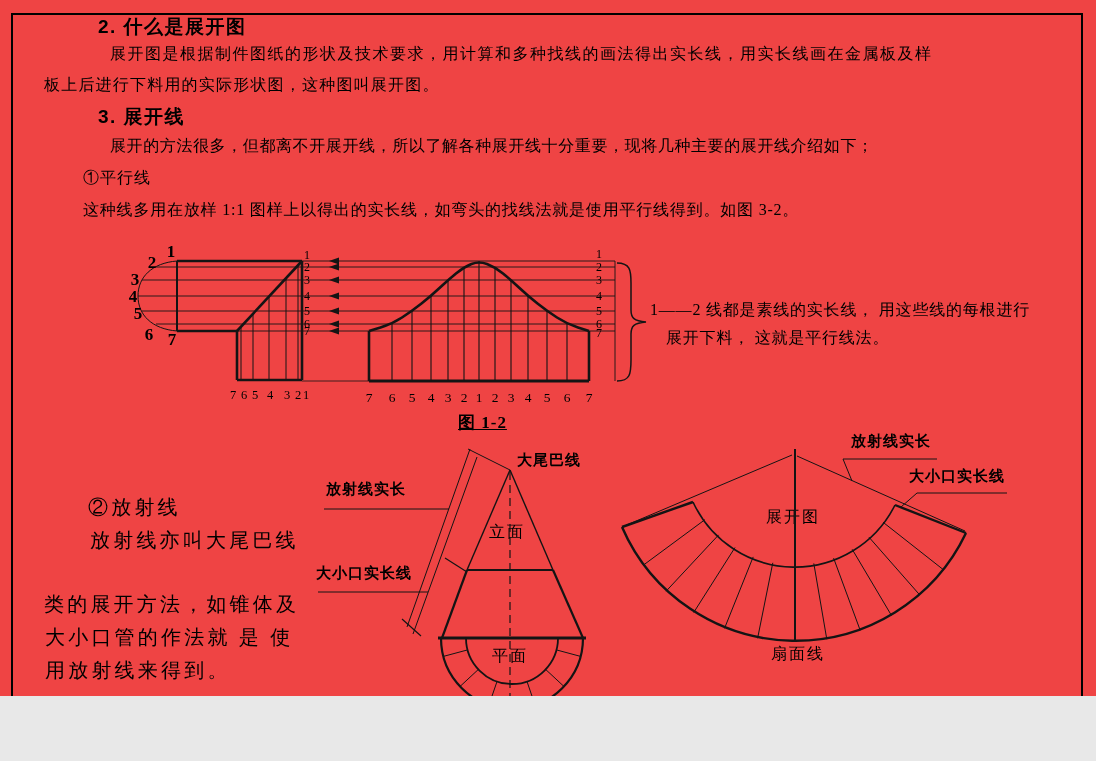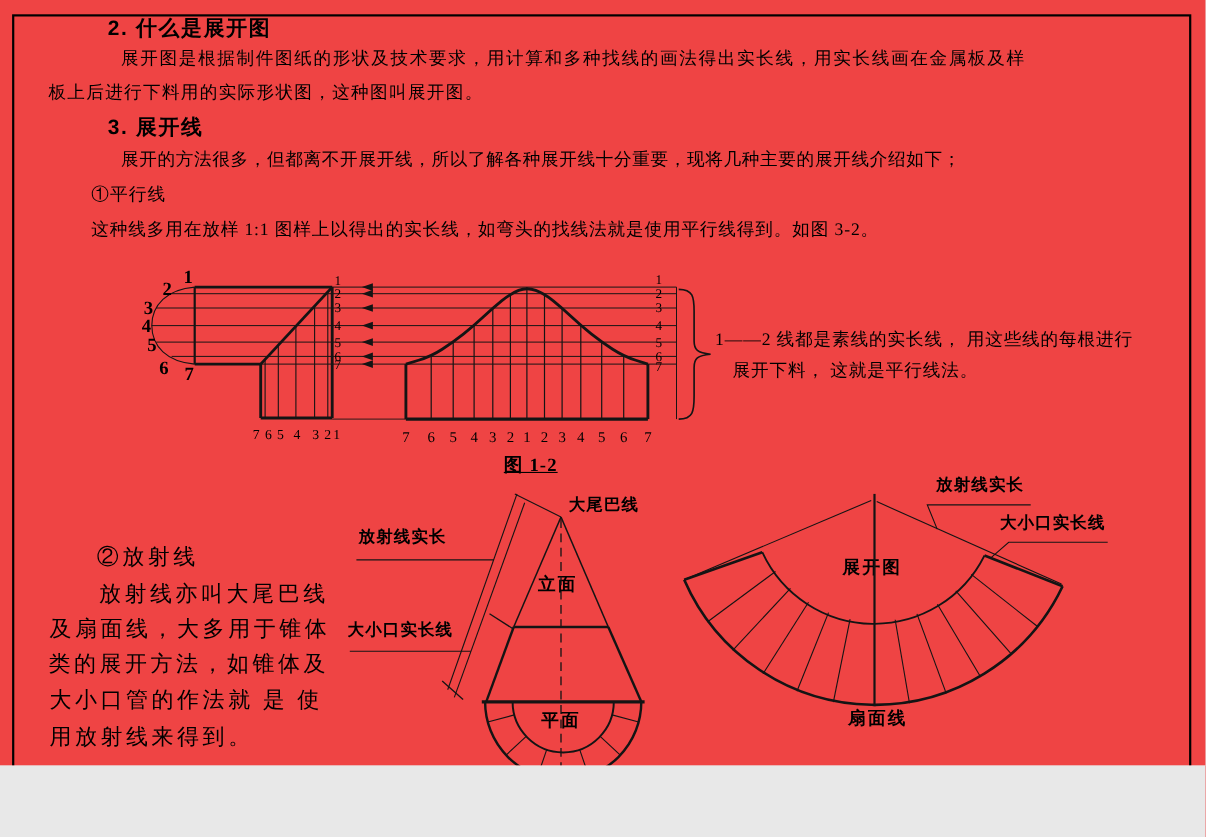--- a/index.html
+++ b/index.html
@@ -11,42 +11,41 @@
     position:absolute;left:11px;top:13px;width:1072px;height:727px;
     border:2.5px solid #000;box-sizing:border-box;
   }
   .t{position:absolute;white-space:nowrap;line-height:1.15;}
   .h{font-family:"Liberation Sans",sans-serif;font-weight:bold;font-size:19px;letter-spacing:1.5px;}
   .body{font-size:16px;letter-spacing:1.5px;}
   .item2{font-size:20px;letter-spacing:3.2px;}
   .note{font-size:16px;letter-spacing:0.8px;}
   .cap{font-weight:bold;font-size:17px;letter-spacing:1px;text-decoration:underline;}
   .figlab{font-weight:bold;font-size:15px;letter-spacing:1px;}
-  .figlab2{font-weight:bold;font-size:16px;letter-spacing:2px;}
+  .figlab2{font-weight:normal;font-size:16px;letter-spacing:2px;}
   .pgnum{font-size:15px;font-style:italic;}
   svg{position:absolute;overflow:visible;}
   svg text{font-family:"Liberation Serif",serif;fill:#000;}
 </style>
 </head>
 <body>
 
 <div class="page">
   <div class="border"></div>
 
   <div class="t h" style="left:98px;top:16px">2. 什么是展开图</div>
   <div class="t body" style="left:110px;top:45px">展开图是根据制件图纸的形状及技术要求，用计算和多种找线的画法得出实长线，用实长线画在金属板及样</div>
   <div class="t body" style="left:44px;top:76px;letter-spacing:1.2px">板上后进行下料用的实际形状图，这种图叫展开图。</div>
   <div class="t h" style="left:98px;top:106px">3. 展开线</div>
   <div class="t body" style="left:110px;top:137px;letter-spacing:0.6px">展开的方法很多，但都离不开展开线，所以了解各种展开线十分重要，现将几种主要的展开线介绍如下；</div>
   <div class="t body" style="left:83px;top:169px;letter-spacing:1px">①平行线</div>
   <div class="t body" style="left:83px;top:201px;letter-spacing:0.8px">这种线多用在放样 1:1 图样上以得出的实长线，如弯头的找线法就是使用平行线得到。如图 3-2。</div>
 
   <div class="t item2" style="left:88px;top:496px">②放射线</div>
   <div class="t item2" style="left:90px;top:529px">放射线亦叫大尾巴线</div>
-  <div class="t item2" style="left:45px;top:561px">及扇面线，大多用于锥体</div>
   <div class="t item2" style="left:44px;top:593px">类的展开方法，如锥体及</div>
   <div class="t item2" style="left:45px;top:626px">大小口管的作法就 是 使</div>
   <div class="t item2" style="left:45px;top:659px">用放射线来得到。</div>
 
   <div class="t note" style="left:650px;top:301px">1——2 线都是素线的实长线， 用这些线的每根进行</div>
   <div class="t note" style="left:666px;top:329px">展开下料， 这就是平行线法。</div>
 
   <div class="t cap" style="left:458px;top:413px">图 1-2</div>
   <div class="t cap" style="left:624px;top:716px">图 1-3</div>
 

